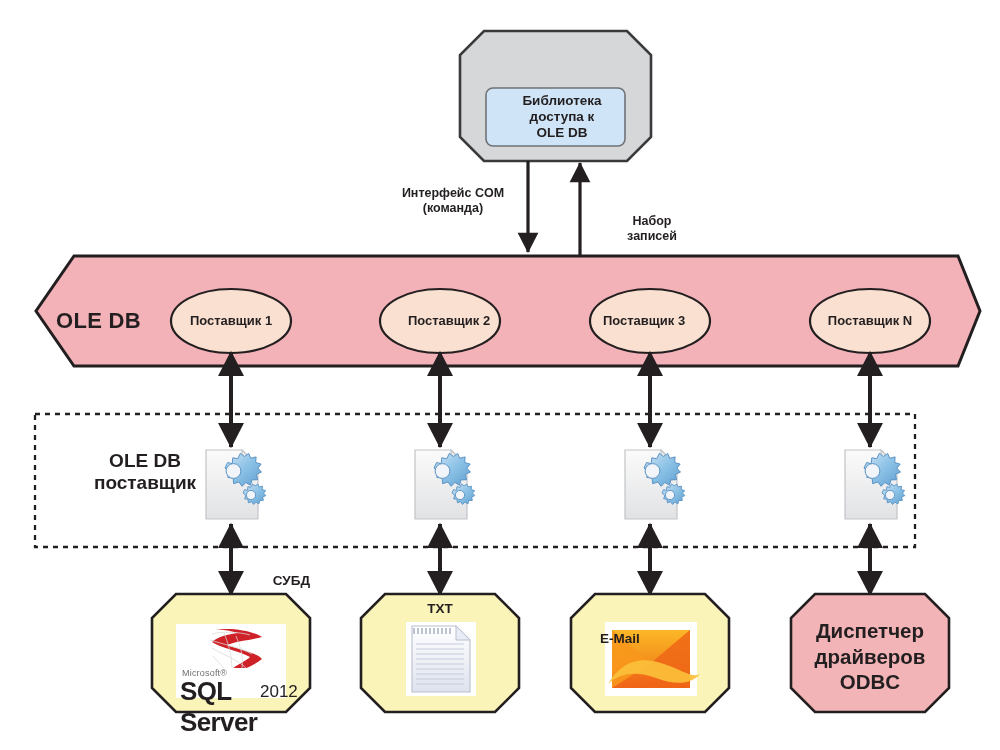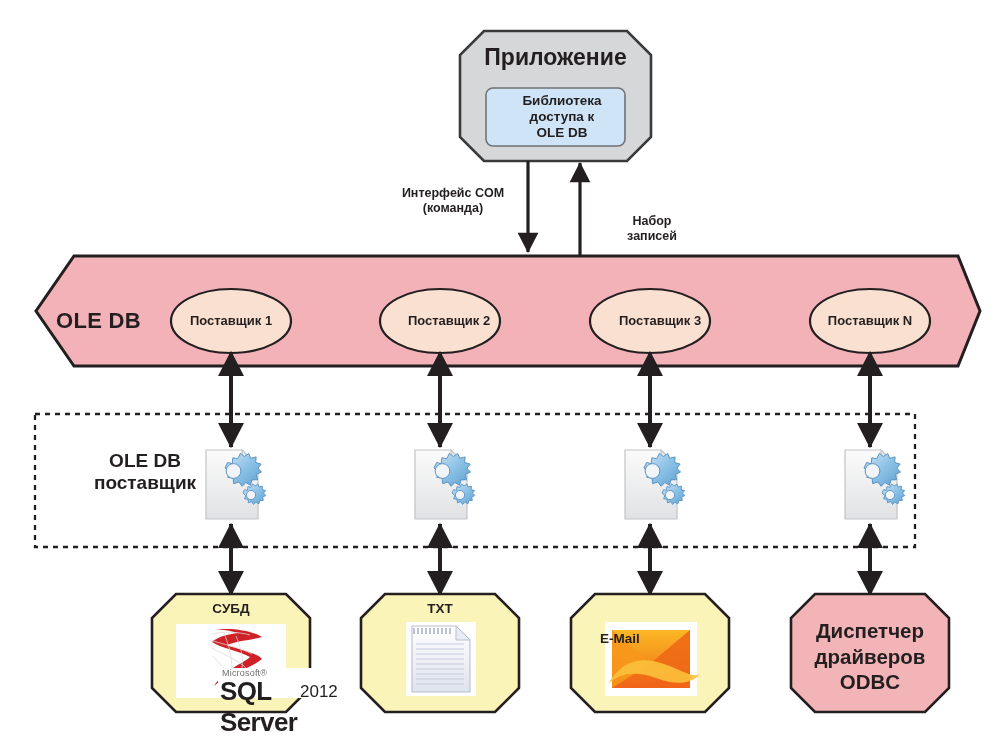--- a/index.html
+++ b/index.html
@@ -186,49 +186,48 @@
       <rect x="605" y="622" width="92" height="74" fill="#ffffff"></rect>
       <path d="M612,630 h78 v58 h-78 z" fill="url(#mailG)"></path>
       <path d="M612,630 h78 l-39,33 z" fill="url(#mailFlap)"></path>
       <path d="M612,630 l39,33 -39,25 z" fill="#f89a1c" opacity=".85"></path>
       <path d="M690,630 l-39,33 39,25 z" fill="#ef6a18" opacity=".85"></path>
       <path d="M608,684 C622,660 642,656 664,664 C684,671 692,678 700,674
                C690,686 672,684 656,678 C638,671 620,672 608,684 Z" fill="#fbbf3a" opacity=".92"></path>
     </g>
   </svg>
 
-  <div class="lbl app-title" style="left:460px;top:44px;width:191px;">Приложение</div>
 
   <div class="lbl lib-text" style="left:486px;top:93px;width:152px;">Библиотека
 доступа к
 OLE DB</div>
 
   <div class="lbl flow-lbl" style="left:388px;top:186px;width:130px;">Интерфейс COM
 (команда)</div>
 
   <div class="lbl flow-lbl" style="left:592px;top:192px;width:120px;margin-top:22px;">Набор
 записей</div>
 
   <div class="lbl oledb-title" style="left:56px;top:308px;width:130px;text-align:left;">OLE DB</div>
 
   <div class="lbl prov-lbl" style="left:171px;top:313px;width:120px;">Поставщик 1</div>
   <div class="lbl prov-lbl" style="left:389px;top:313px;width:120px;">Поставщик 2</div>
-  <div class="lbl prov-lbl" style="left:590px;top:313px;width:108px;padding-left:16px;">Поставщик 3</div>
+  <div class="lbl prov-lbl" style="left:590px;top:313px;width:108px;">Поставщик 3</div>
   <div class="lbl prov-lbl" style="left:810px;top:313px;width:120px;">Поставщик N</div>
 
   <div class="lbl dashed-lbl" style="left:60px;top:450px;width:170px;">OLE DB
 поставщик</div>
 
-  <div class="lbl node-cap" style="left:152px;top:601px;width:158px;">СУБД</div>
+  <div class="lbl node-cap" style="left:152px;top:573px;width:158px;text-align:right;">СУБД</div>
   <div class="lbl node-cap" style="left:361px;top:601px;width:158px;">TXT</div>
   <div class="lbl node-cap" style="left:541px;top:601px;width:158px;margin-top:30px;">E-Mail</div>
 
   <div class="lbl odbc-lbl" style="left:791px;top:618px;width:158px;">Диспетчер
 драйверов
 ODBC</div>
 
-  <div class="sqlimg" style="left:178px;top:668px;width:106px;height:30px;margin-left:40px;">
+  <div class="sqlimg" style="left:178px;top:668px;width:106px;height:30px;">
     <div class="ms-word" style="position:absolute;left:4px;top:0px;">Microsoft®</div>
     <div class="sql-word" style="position:absolute;left:2px;top:8px;">SQL Server</div>
     <div class="yr-word" style="position:absolute;left:82px;top:14px;">2012</div>
   </div>
 
 </div>
 
 </body></html>

